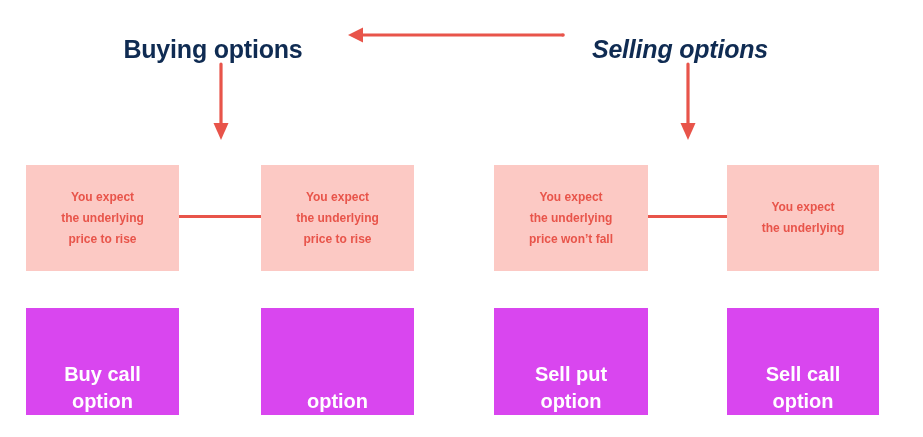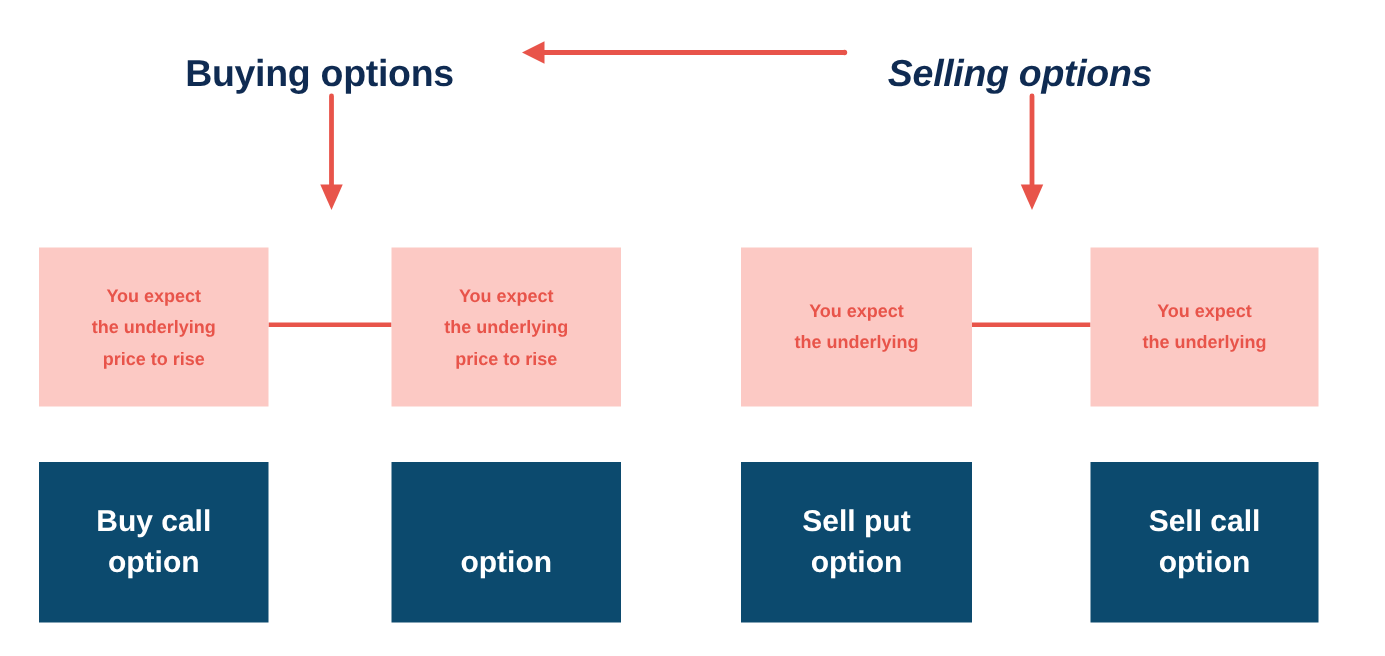--- a/index.html
+++ b/index.html
@@ -60,28 +60,28 @@
     justify-content: center;
     box-sizing: border-box;
     padding: 0 6px;
   }
 
   
   .action-box {
     position: absolute;
     top: 308px;
     height: 107px;
-    background: #0c4a6e;
+    background: #d946ef;
     color: #ffffff;
     font-size: 20px;
     font-weight: bold;
     line-height: 27px;
     text-align: center;
     display: flex;
-    align-items: center;
+    align-items: flex-end;
     justify-content: center;
     box-sizing: border-box;
     padding: 0 6px;
   }
 
   
   .col-0 { left: 26px;  width: 153px; }
   .col-1 { left: 261px; width: 153px; }
   .col-2 { left: 494px; width: 154px; }
   .col-3 { left: 727px; width: 152px; }
@@ -137,20 +137,21 @@
       <span>You expect</span><br>
       <span>the underlying</span><br>
       <span>price to rise</span>
     </span>
   </div>
 
   <div class="expect-box col-2">
     <span>
       <span>You expect</span><br>
       <span>the underlying</span><br>
+      <span>price won’t fall</span>
     </span>
   </div>
 
   <div class="expect-box col-3">
     <span>
       <span>You expect</span><br>
       <span>the underlying</span><br>
     </span>
   </div>
 

